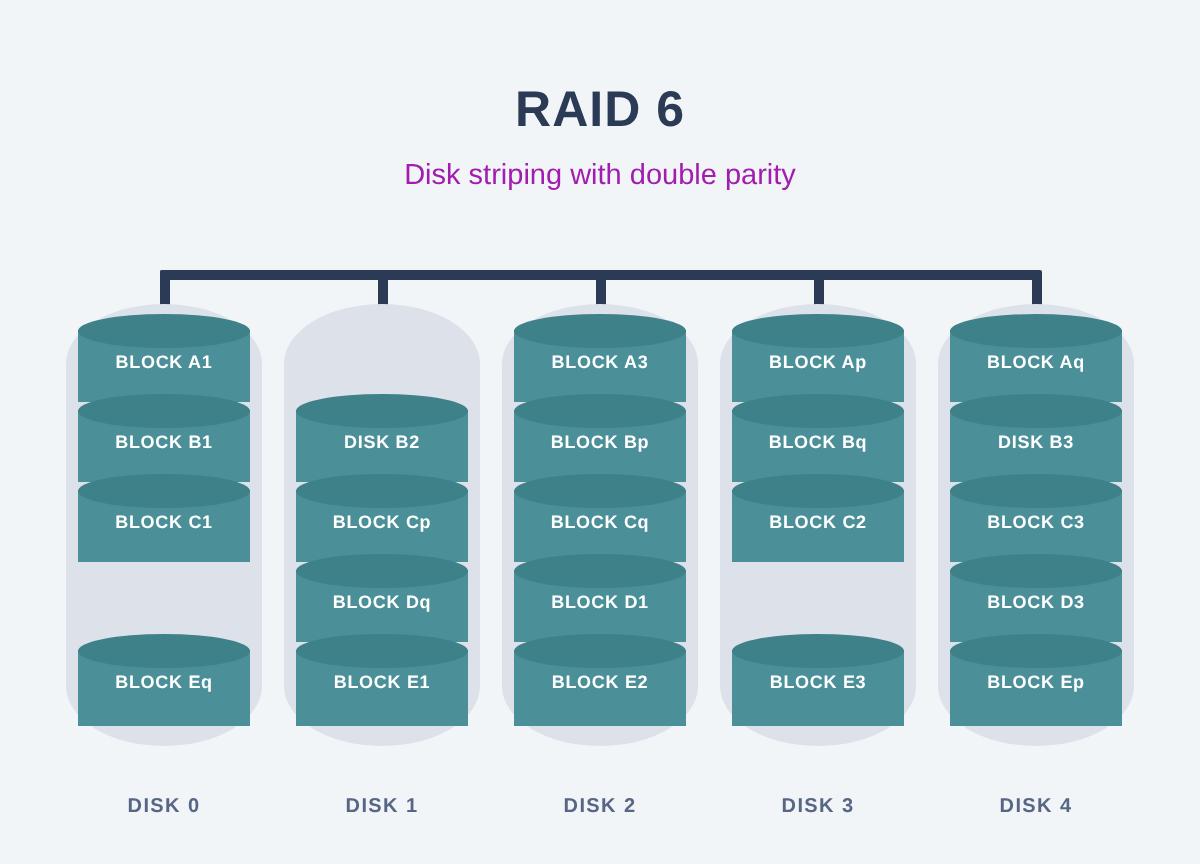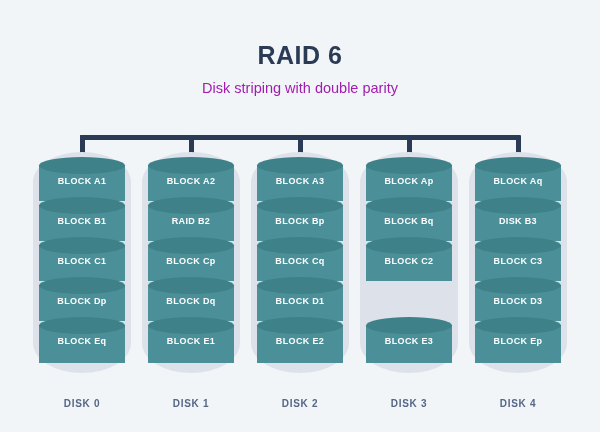--- a/index.html
+++ b/index.html
@@ -214,44 +214,34 @@
           <div class="block" style="top: 40px; z-index: 11;">
             <div class="block-body"></div>
             <div class="block-top"></div>
             <div class="block-label">BLOCK B1</div>
           </div>
           <div class="block" style="top: 80px; z-index: 12;">
             <div class="block-body"></div>
             <div class="block-top"></div>
             <div class="block-label">BLOCK C1</div>
           </div>
-          <div class="block" style="top: 120px; z-index: 13;">
-            <div class="block-body"></div>
-            <div class="block-top"></div>
-            <div class="block-label">BLOCK Dp</div>
-          </div>
           <div class="block last" style="top: 160px; z-index: 14;">
             <div class="block-body"></div>
             <div class="block-top"></div>
             <div class="block-label">BLOCK Eq</div>
           </div>
         </div>
       </div>
       <div class="disk" style="left: 142px;">
         <div class="disk-capsule"></div>
         <div class="disk-stack">
-          <div class="block" style="top: 0px; z-index: 10;">
-            <div class="block-body"></div>
-            <div class="block-top"></div>
-            <div class="block-label">BLOCK A2</div>
-          </div>
-          <div class="block" style="top: 40px; z-index: 11;">
-            <div class="block-body"></div>
-            <div class="block-top"></div>
-            <div class="block-label">RAID B2</div>
+          <div class="block" style="top: 40px; z-index: 11;">
+            <div class="block-body"></div>
+            <div class="block-top"></div>
+            <div class="block-label">DISK B2</div>
           </div>
           <div class="block" style="top: 80px; z-index: 12;">
             <div class="block-body"></div>
             <div class="block-top"></div>
             <div class="block-label">BLOCK Cp</div>
           </div>
           <div class="block" style="top: 120px; z-index: 13;">
             <div class="block-body"></div>
             <div class="block-top"></div>
             <div class="block-label">BLOCK Dq</div>

